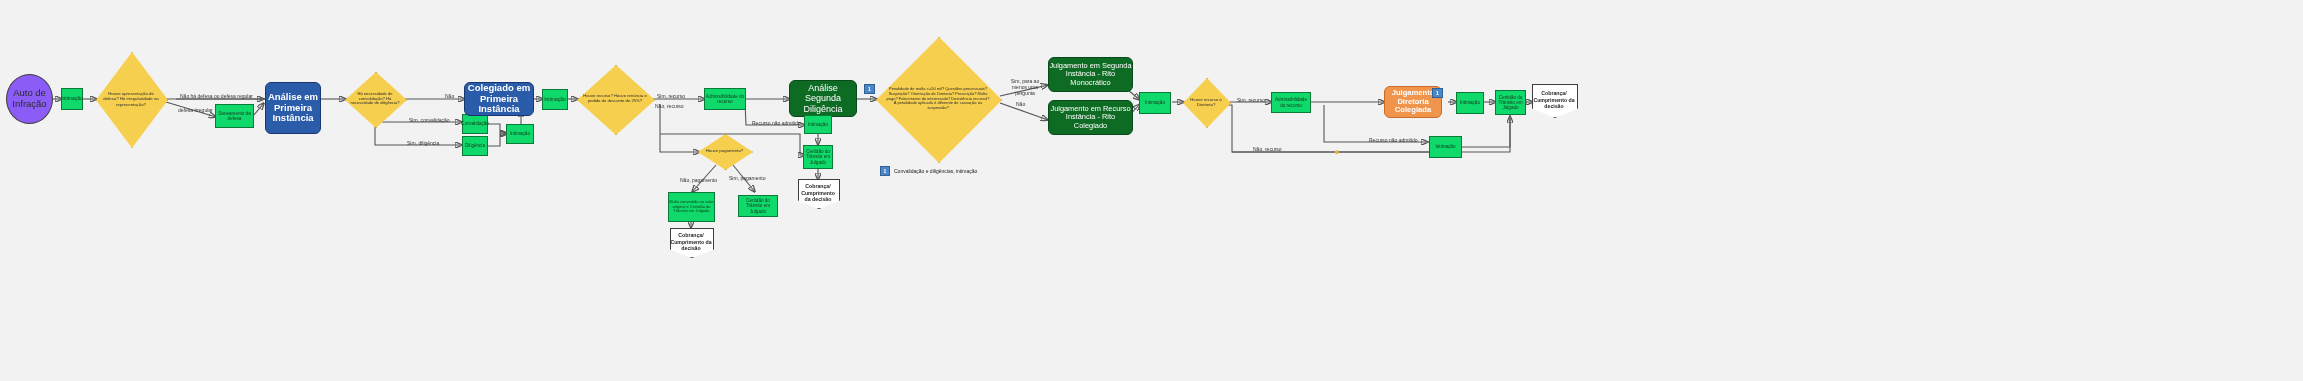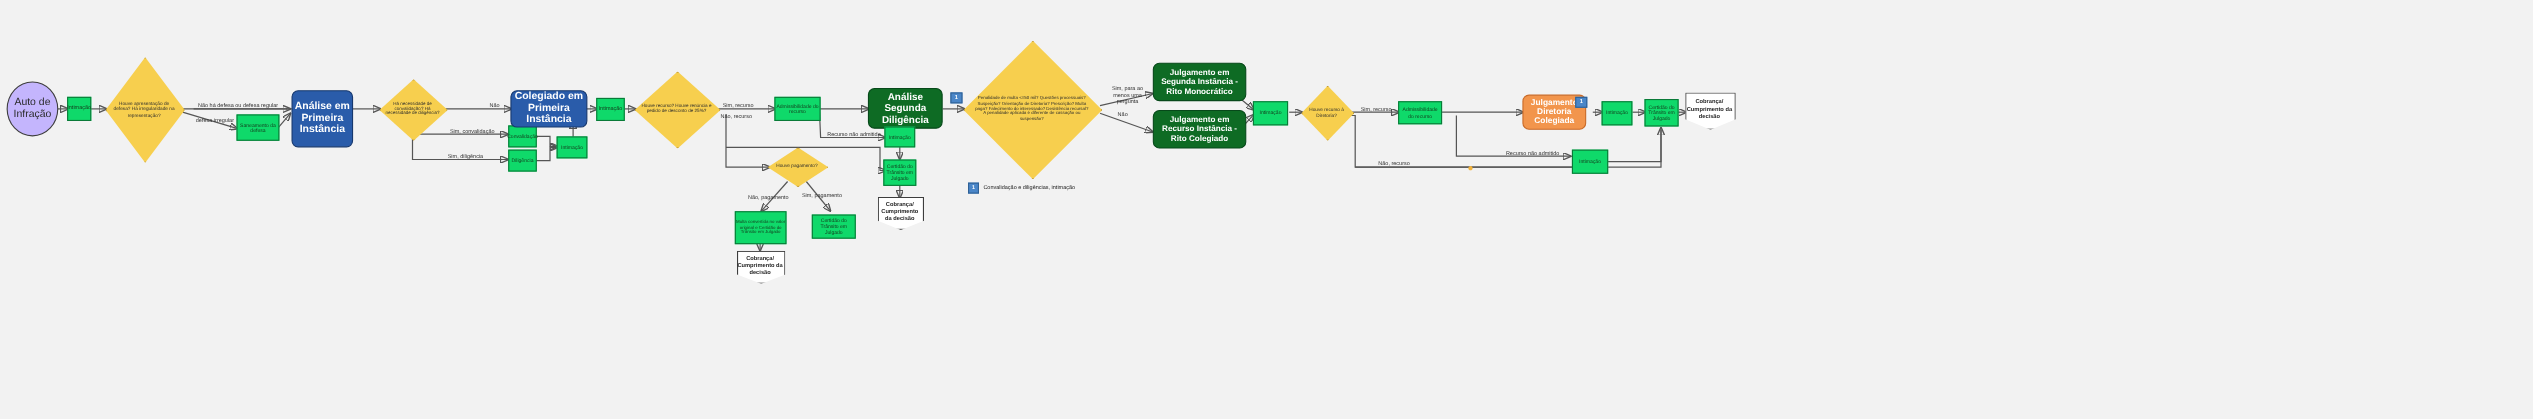--- a/index.html
+++ b/index.html
@@ -2,31 +2,31 @@
 <html><head>
 <meta charset="utf-8">
 <style>
   html,body{margin:0;padding:0;background:#f2f2f2;}
   body{width:2303px;height:381px;position:relative;overflow:hidden;
        font-family:"Liberation Sans","DejaVu Sans",sans-serif;}
   #canvas{position:absolute;left:0;top:0;width:2303px;height:381px;}
   .node{position:absolute;box-sizing:border-box;display:flex;align-items:center;
         justify-content:center;text-align:center;line-height:1.12;}
   
-  .terminator{border:1.4px solid #3d3d3d;background:#c4b5fd;border-radius:50%;
+  .terminator{border:1.4px solid #3d3d3d;background:#8b5cf6;border-radius:50%;
               color:#2b2b2b;font-size:9.5px;}
   
   .green{background:#0fd96a;border:1.4px solid #0a7a38;color:#14401f;font-size:4.6px;}
   .green.bigger{font-size:5px;}
   
   .blue{background:#2a5caa;border:1.6px solid #17386e;border-radius:6px;color:#fff;
         font-weight:bold;font-size:9.5px;}
   
   .dgreen{background:#0e6b24;border:1.6px solid #07491a;border-radius:6px;color:#fff;
-          font-weight:bold;font-size:9px;}
+          font-weight:normal;font-size:9px;}
   .dgreen.small{font-size:7.4px;}
   
   .orange{background:#f2954c;border:1.6px solid #c96a27;border-radius:6px;color:#fff;
           font-weight:bold;font-size:7.6px;}
   
   .diamond{position:absolute;display:flex;align-items:center;justify-content:center;}
   .diamond .dshape{position:absolute;left:0;top:0;width:100%;height:100%;
         background:#f7cf4e;border:1.4px solid #b9912a;
         clip-path:polygon(50% 0,100% 50%,50% 100%,0 50%);}
   .diamond .dtext{position:relative;z-index:2;text-align:center;color:#2b2b2b;

